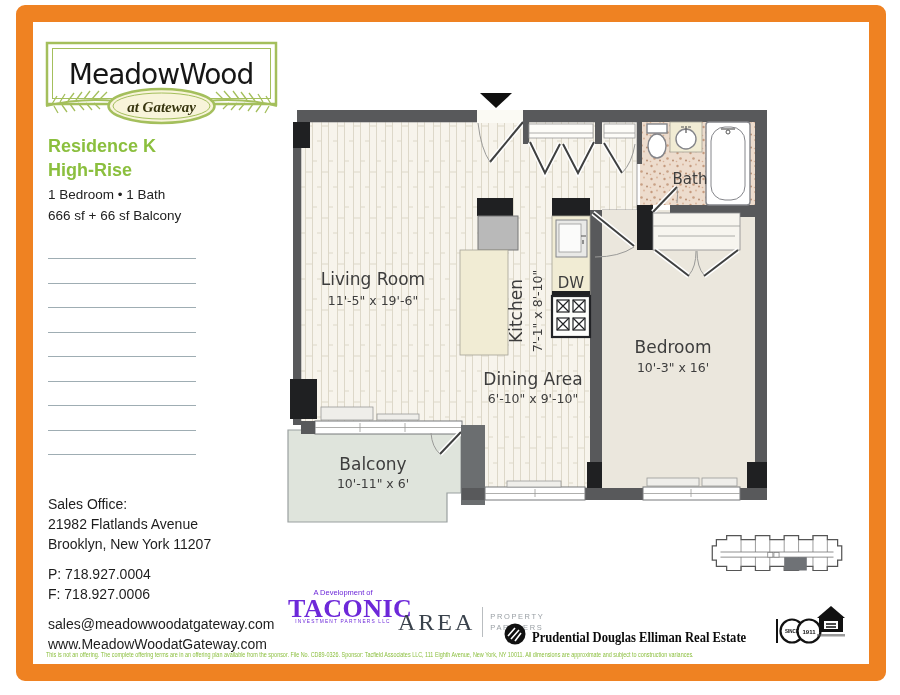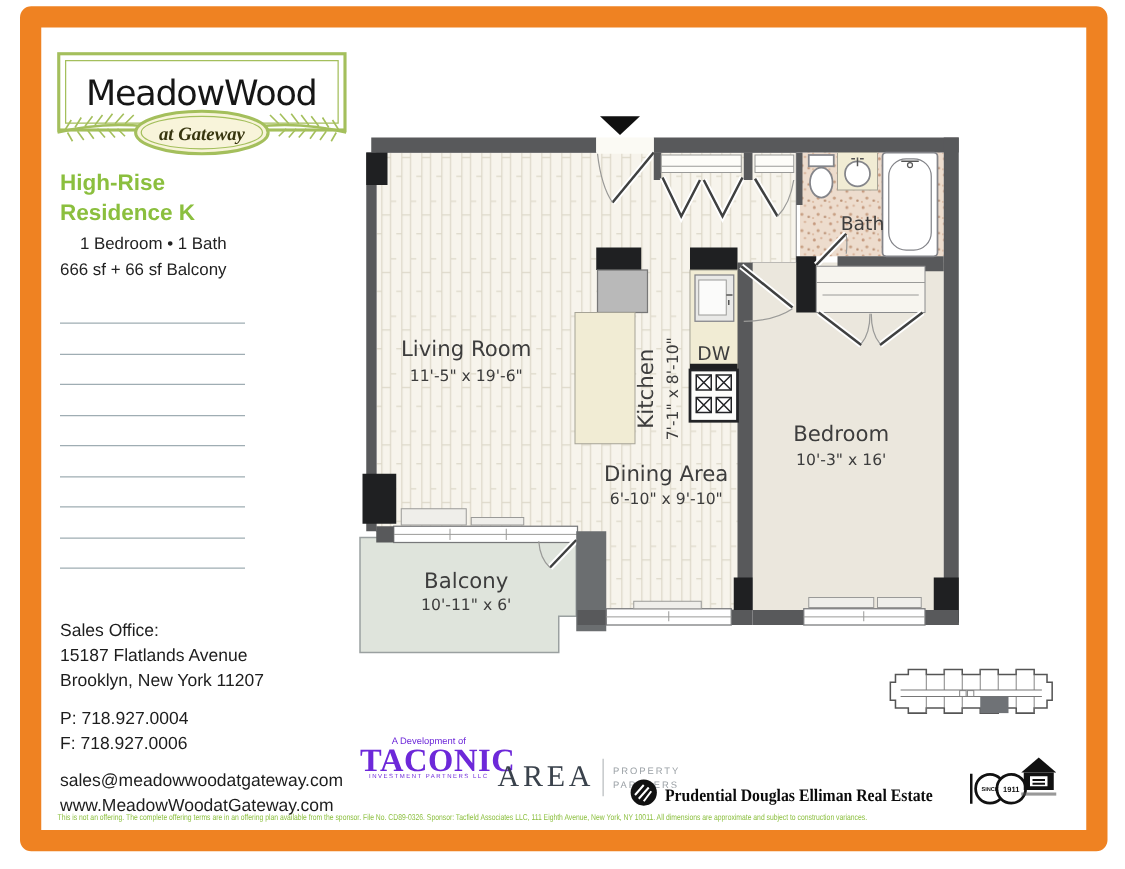--- a/index.html
+++ b/index.html
@@ -4,21 +4,21 @@
 <style>
   html,body{margin:0;padding:0;}
   body{width:900px;height:695px;position:relative;background:#fff;
        font-family:"Liberation Sans",sans-serif;overflow:hidden;}
   .frame{position:absolute;left:16px;top:5px;width:870px;height:676px;
          border:17px solid #ef8222;border-radius:9px;box-sizing:border-box;}
   
   .logo-svg{position:absolute;left:44px;top:40px;}
   .res-head{position:absolute;left:48px;top:134px;color:#8bbf3e;
             font-size:18px;font-weight:bold;line-height:24px;}
-  .specs{position:absolute;left:48px;top:184px;color:#222;font-size:13.5px;line-height:21px;text-align:right;}
+  .specs{position:absolute;left:48px;top:184px;color:#222;font-size:13.5px;line-height:21px;}
   .note-lines{position:absolute;left:48px;top:258px;width:148px;}
   .note-line{position:absolute;left:0;width:148px;height:1px;background:#9fadb3;}
   .sales{position:absolute;left:48px;top:494px;color:#1d1d1d;font-size:14px;line-height:20px;}
   .sales .gap{height:10px;}
   
   .plan-svg{position:absolute;left:285px;top:85px;}
   .rm{font:17px "DejaVu Sans",sans-serif;fill:#3d3d3d;text-anchor:middle;}
   .dim{font:12.5px "DejaVu Sans",sans-serif;fill:#3d3d3d;text-anchor:middle;}
   .sm{font:15px "DejaVu Sans",sans-serif;fill:#3d3d3d;text-anchor:middle;}
   .wall{fill:#58595b;}
@@ -69,43 +69,43 @@
       <path d="M8,64 l5,-8 M16,62 l5,-8 M24,61 l6,-8 M32,60 l6,-8 M40,59 l6,-8 M48,59 l7,-8 M56,59 l7,-7
                M10,66 l4,7 M18,65 l5,7 M26,64 l5,7 M34,63 l6,7 M42,63 l6,7 M50,63 l6,6" stroke-width="1.3"></path>
     </g>
   </g>
   <ellipse cx="117.5" cy="66" rx="53" ry="17" fill="#f8f4da" stroke="#a4bf5c" stroke-width="2.5"></ellipse>
   <ellipse cx="117.5" cy="66" rx="48.5" ry="13" fill="none" stroke="#a4bf5c" stroke-width="1"></ellipse>
   <text x="117.5" y="72" text-anchor="middle" style="font:italic bold 15px 'Liberation Serif',serif;fill:#37350f">at Gateway</text>
 </svg>
 
 <div class="res-head">
+  <div>Residence K</div>
   <div>High-Rise</div>
-  <div>Residence K</div>
 </div>
 <div class="specs">
   <div>1 Bedroom • 1 Bath</div>
   <div>666 sf + 66 sf Balcony</div>
 </div>
 
 <div class="note-lines">
   <div class="note-line" style="top:0"></div>
   <div class="note-line" style="top:25px"></div>
   <div class="note-line" style="top:49px"></div>
   <div class="note-line" style="top:74px"></div>
   <div class="note-line" style="top:98px"></div>
   <div class="note-line" style="top:123px"></div>
   <div class="note-line" style="top:147px"></div>
   <div class="note-line" style="top:172px"></div>
   <div class="note-line" style="top:196px"></div>
 </div>
 
 <div class="sales">
   <div>Sales Office:</div>
-  <div>15187 Flatlands Avenue</div>
+  <div>21982 Flatlands Avenue</div>
   <div>Brooklyn, New York 11207</div>
   <div class="gap"></div>
   <div>P: 718.927.0004</div>
   <div>F: 718.927.0006</div>
   <div class="gap"></div>
   <div>sales@meadowwoodatgateway.com</div>
   <div>www.MeadowWoodatGateway.com</div>
 </div>
 
 <svg class="plan-svg" width="490" height="445" viewBox="0 0 490 445">

